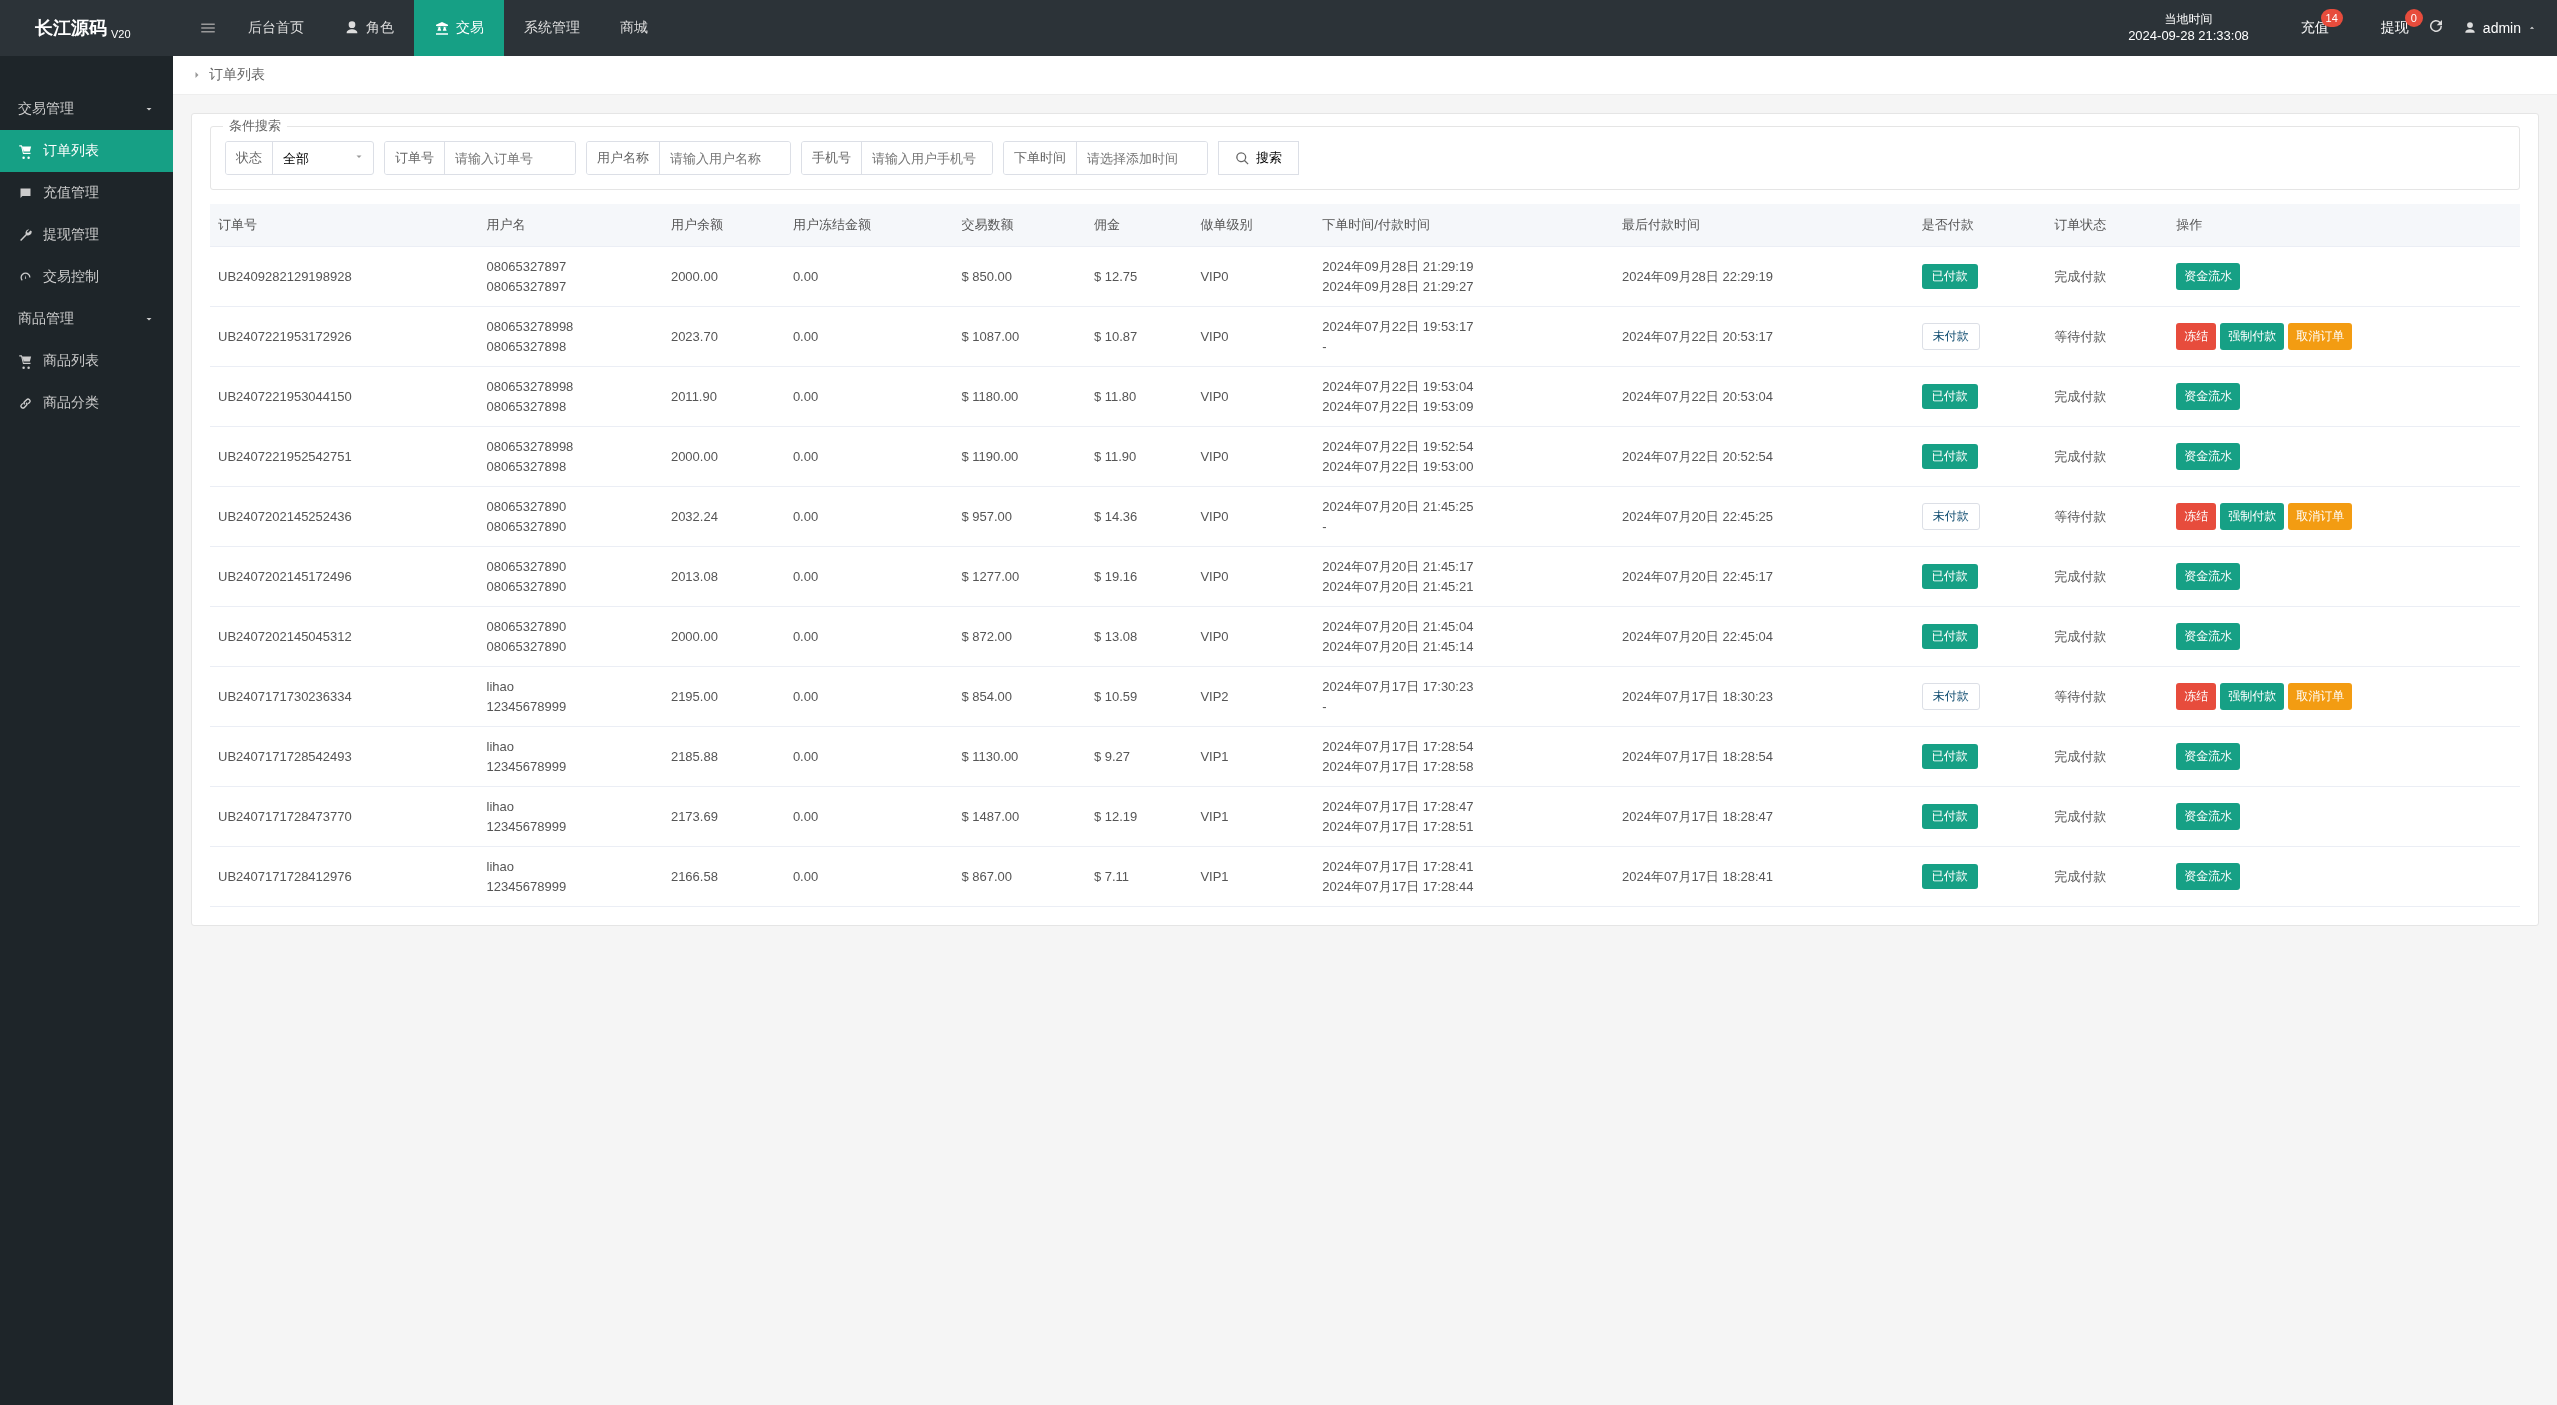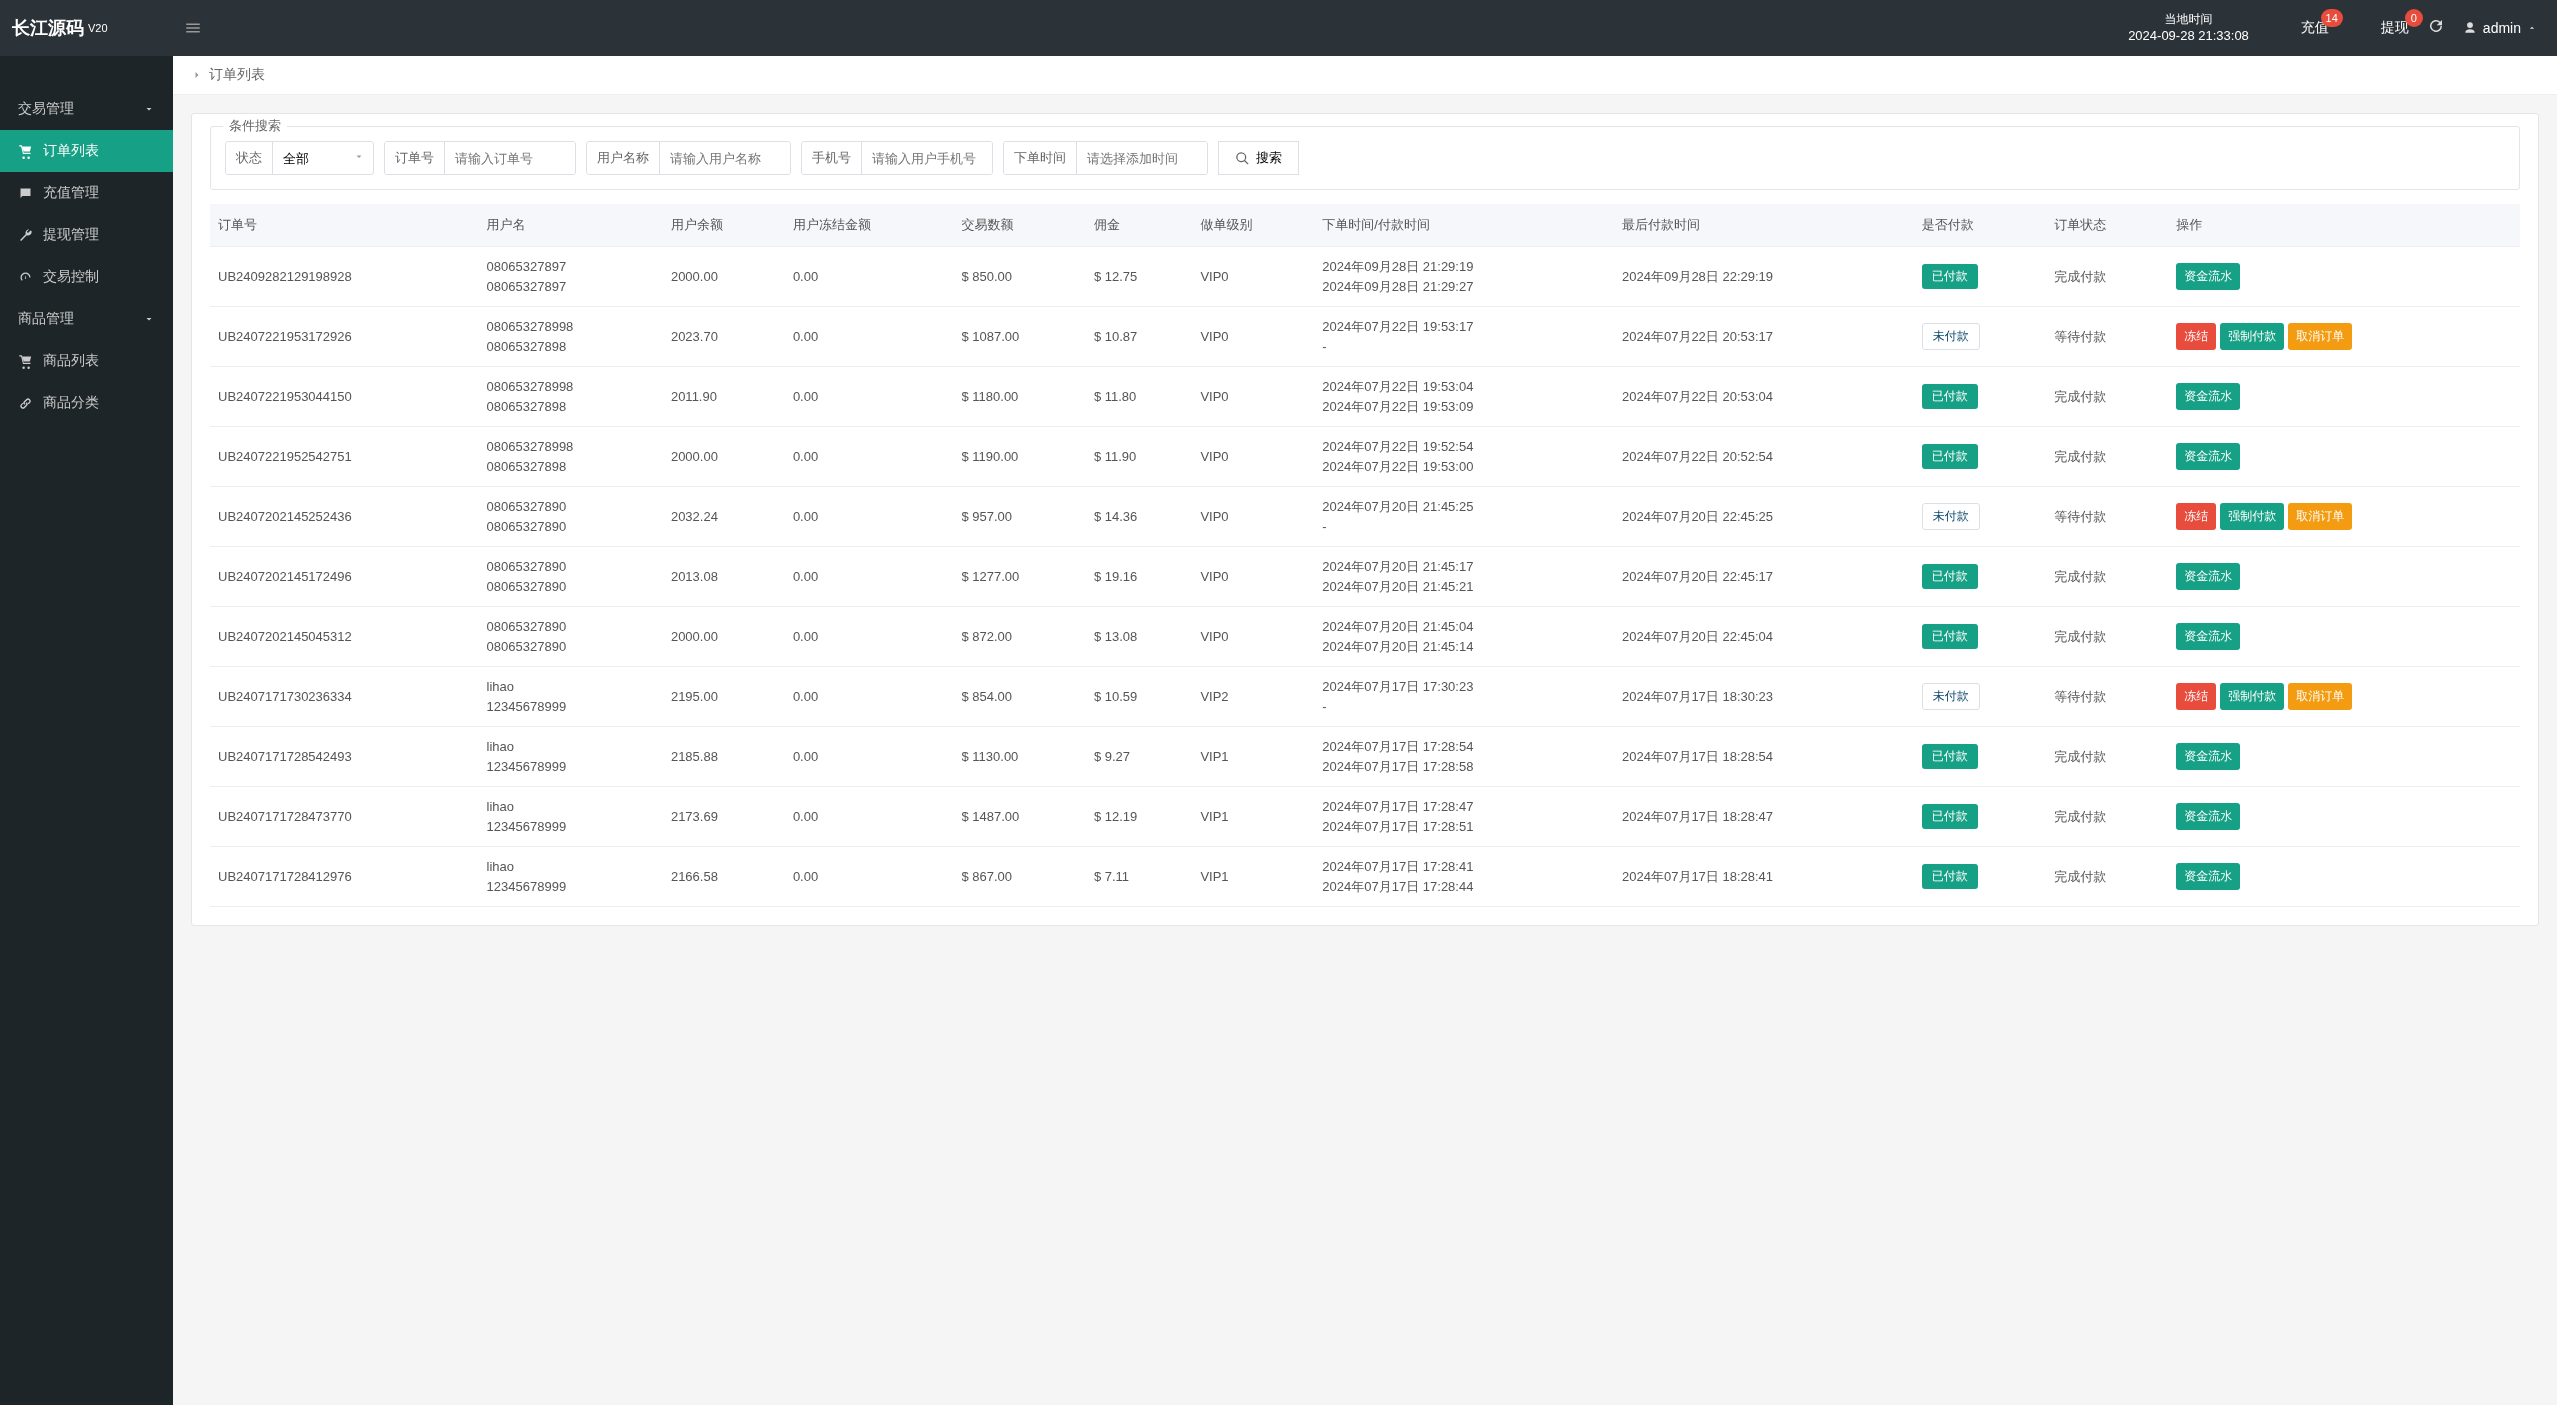--- a/index.html
+++ b/index.html
@@ -2,21 +2,21 @@
 <html><head>
   <meta charset="utf-8">
   <style>
     * { margin: 0; padding: 0; box-sizing: border-box; }
     body { font-family: "Microsoft YaHei", Arial, sans-serif; font-size: 13px; color: #333; background: #f5f5f5; }
     
     .layout { display: flex; height: 100vh; }
     
     
     .topbar { position: fixed; top: 0; left: 0; right: 0; height: 56px; background: #2c3338; color: #fff; display: flex; align-items: center; z-index: 100; }
-    .logo { width: 173px; padding-left: 12px; font-size: 18px; font-weight: bold; display: flex; align-items: center; }
+    .logo { width: 173px; padding-left: 20px; font-size: 18px; font-weight: bold; display: flex; align-items: flex-end; margin-left: 15px; }
     .logo-ver { font-size: 11px; margin-left: 4px; font-weight: normal; }
     .menu-toggle { width: 40px; height: 56px; display: flex; align-items: center; justify-content: center; cursor: pointer; }
     .menu-toggle svg { width: 18px; height: 18px; fill: #999; }
     .topnav { display: flex; height: 56px; }
     .topnav-item { padding: 0 20px; display: flex; align-items: center; gap: 6px; color: #ddd; cursor: pointer; font-size: 14px; }
     .topnav-item.active { background: #16a085; color: #fff; }
     .topnav-item svg { width: 16px; height: 16px; fill: currentColor; }
     .topbar-right { margin-left: auto; display: flex; align-items: center; padding-right: 20px; gap: 18px; }
     .time-block { text-align: center; font-size: 13px; line-height: 1.4; }
     .time-label { font-size: 12px; }
@@ -76,20 +76,43 @@
 <div class="topbar">
   <div class="logo">
     <span>长江源码</span>
     <span class="logo-ver">V20</span>
   </div>
   <div class="menu-toggle">
     <svg viewBox="0 0 24 24">
         <path d="M3 6h18v2H3zm0 5h18v2H3zm0 5h18v2H3z"></path>
       </svg>
   </div>
+  <div class="topnav" id="topnav">
+      <div class="topnav-item">
+        <span>后台首页</span>
+      </div>
+      <div class="topnav-item">
+        <svg viewBox="0 0 24 24">
+          <path d="M12 12a5 5 0 1 0-5-5 5 5 0 0 0 5 5zm0 2c-4 0-8 2-8 5v1h16v-1c0-3-4-5-8-5z"></path>
+        </svg>
+        <span>角色</span>
+      </div>
+      <div class="topnav-item active">
+        <svg viewBox="0 0 24 24">
+          <path d="M12 3l9 4v2H3V7l9-4zM5 11h2l-2 5h6l-2-5h2v-1H5v1zm8 0h2l-2 5h6l-2-5h2v-1h-6v1zM3 20h18v2H3z"></path>
+        </svg>
+        <span>交易</span>
+      </div>
+      <div class="topnav-item">
+        <span>系统管理</span>
+      </div>
+      <div class="topnav-item">
+        <span>商城</span>
+      </div>
+    </div>
   <div class="topbar-right">
     <div class="time-block">
       <div class="time-label">当地时间</div>
       <div>2024-09-28 21:33:08</div>
     </div>
     <div class="badge-item">
       <span>充值</span>
       <span class="badge">14</span>
     </div>
     <div class="badge-item">

